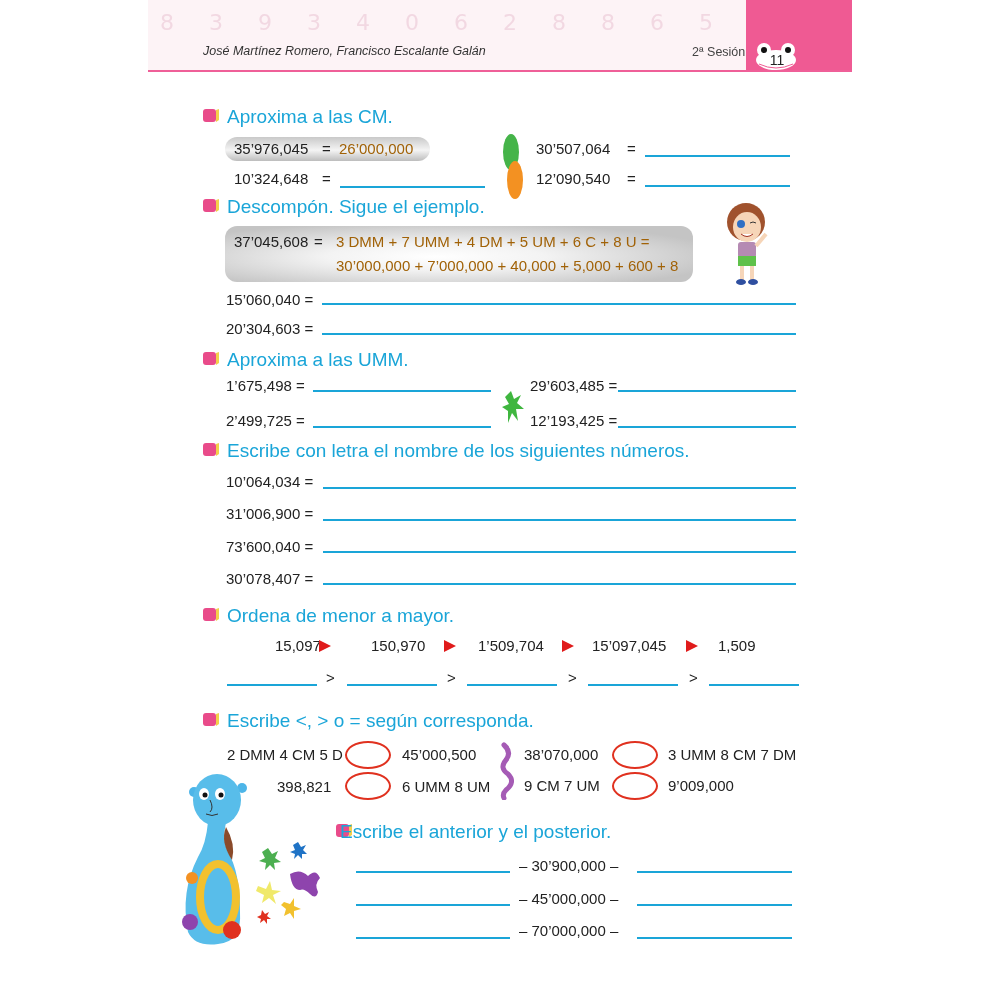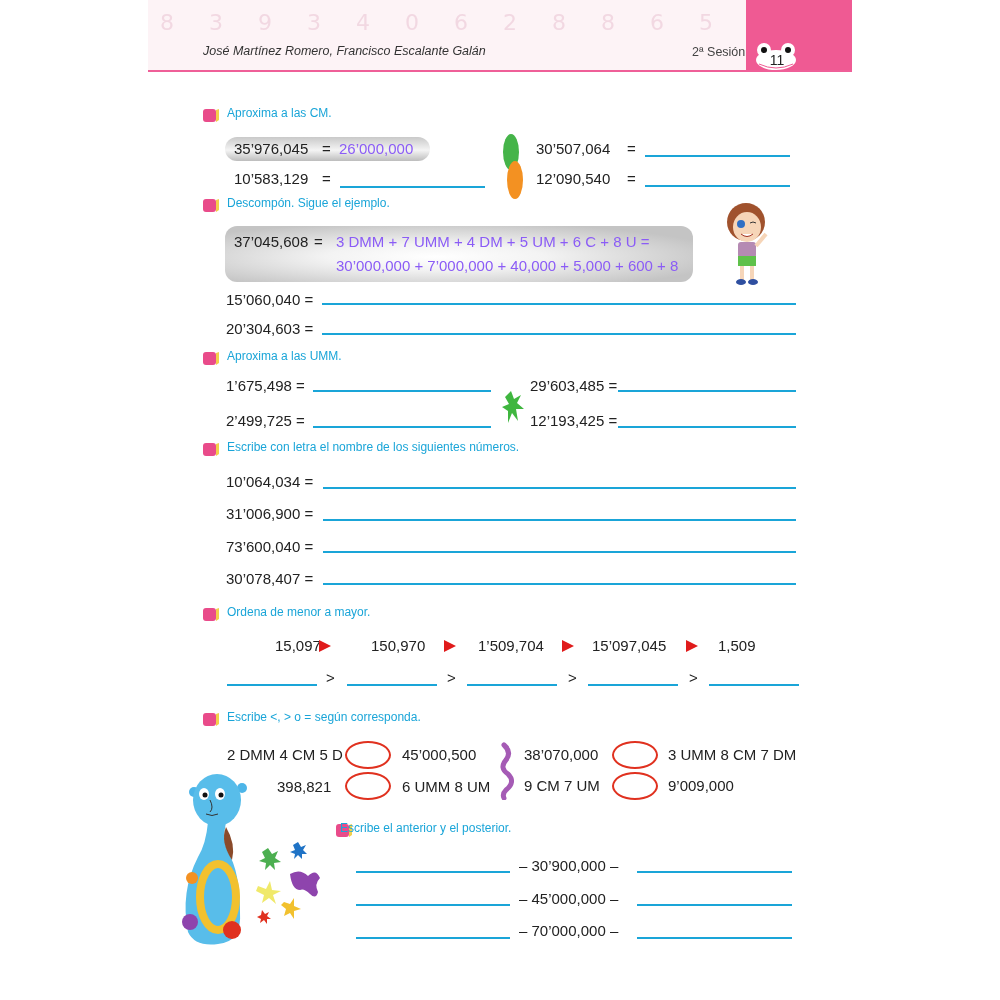--- a/index.html
+++ b/index.html
@@ -8,25 +8,25 @@
 
     .header-band { position: absolute; left: 148px; top: 0; width: 600px; height: 70px; background: #fdf3f6; }
     .header-line { position: absolute; left: 148px; top: 70px; width: 704px; height: 2px; background: #ef5f98; }
     .header-deco { position: absolute; left: 160px; top: 10px; width: 580px; height: 40px; font-family: "DejaVu Sans", sans-serif; font-size: 22px; letter-spacing: 14px; color: #f2d8e2; white-space: nowrap; overflow: hidden; }
     .authors { position: absolute; left: 203px; top: 44px; font-size: 12.5px; font-style: italic; color: #333; }
     .session { position: absolute; left: 692px; top: 45px; font-size: 12.5px; color: #444; }
     .pink-tab { position: absolute; left: 746px; top: 0; width: 106px; height: 70px; background: #ef5a93; }
     .frog { position: absolute; left: 754px; top: 42px; width: 44px; height: 28px; }
     .frog-num { position: absolute; left: 764px; top: 52px; font-size: 14px; color: #222; width: 26px; text-align: center; }
 
-    .sec-title { position: absolute; font-size: 12px; color: #1aa5d8; white-space: nowrap; }
+    .sec-title { position: absolute; font-size: 19px; color: #1aa5d8; white-space: nowrap; }
     .book { position: absolute; width: 18px; height: 16px; }
 
     .t { position: absolute; font-size: 15px; color: #222; white-space: nowrap; }
-    .red { color: #8b5cf6; }
+    .red { color: #a16207; }
     .line { position: absolute; height: 2px; background: #1aa5d8; }
     .pill { position: absolute; background: linear-gradient(#c9c9c9, #f4f4f4 55%, #bdbdbd); border-radius: 14px; }
     .box { position: absolute; border-radius: 12px; background: radial-gradient(ellipse at 45% 55%, #ffffff 0%, #f3f3f3 30%, #c4c4c4 80%); }
     .oval { position: absolute; width: 46px; height: 28px; border: 2px solid #e0311f; border-radius: 50%; }
     .tri { position: absolute; width: 0; height: 0; border-top: 6px solid transparent; border-bottom: 6px solid transparent; border-left: 12px solid #e01b1b; }
   </style>
 </head>
 <body>
 
 <div class="header-band"></div>
@@ -49,21 +49,21 @@
     <rect x="1" y="2" width="13" height="13" rx="3" fill="#e94b8a"></rect>
     <path d="M14 3 L17 2 L17 13 L14 15 Z" fill="#f3d04a"></path>
   </svg>
 <div class="sec-title" style="left:227px;top:106px">Aproxima a las CM.</div>
 
 <div class="pill" style="left:225px;top:137px;width:205px;height:24px"></div>
 <div class="t" style="left:234px;top:140px">35’976,045</div>
 <div class="t" style="left:322px;top:140px">=</div>
 <div class="t red" style="left:339px;top:140px">26’000,000</div>
 
-<div class="t" style="left:234px;top:170px">10’583,129</div>
+<div class="t" style="left:234px;top:170px">10’324,648</div>
 <div class="t" style="left:322px;top:170px">=</div>
 <div class="line" style="left:340px;top:186px;width:145px"></div>
 
 <svg style="position:absolute;left:500px;top:132px;width:28px;height:70px" viewBox="0 0 28 70">
   <ellipse cx="11" cy="20" rx="8" ry="18" fill="#45b449"></ellipse>
     <ellipse cx="15" cy="48" rx="8" ry="19" fill="#f39122"></ellipse>
 </svg>
 
 <div class="t" style="left:536px;top:140px">30’507,064</div>
 <div class="t" style="left:627px;top:140px">=</div>

